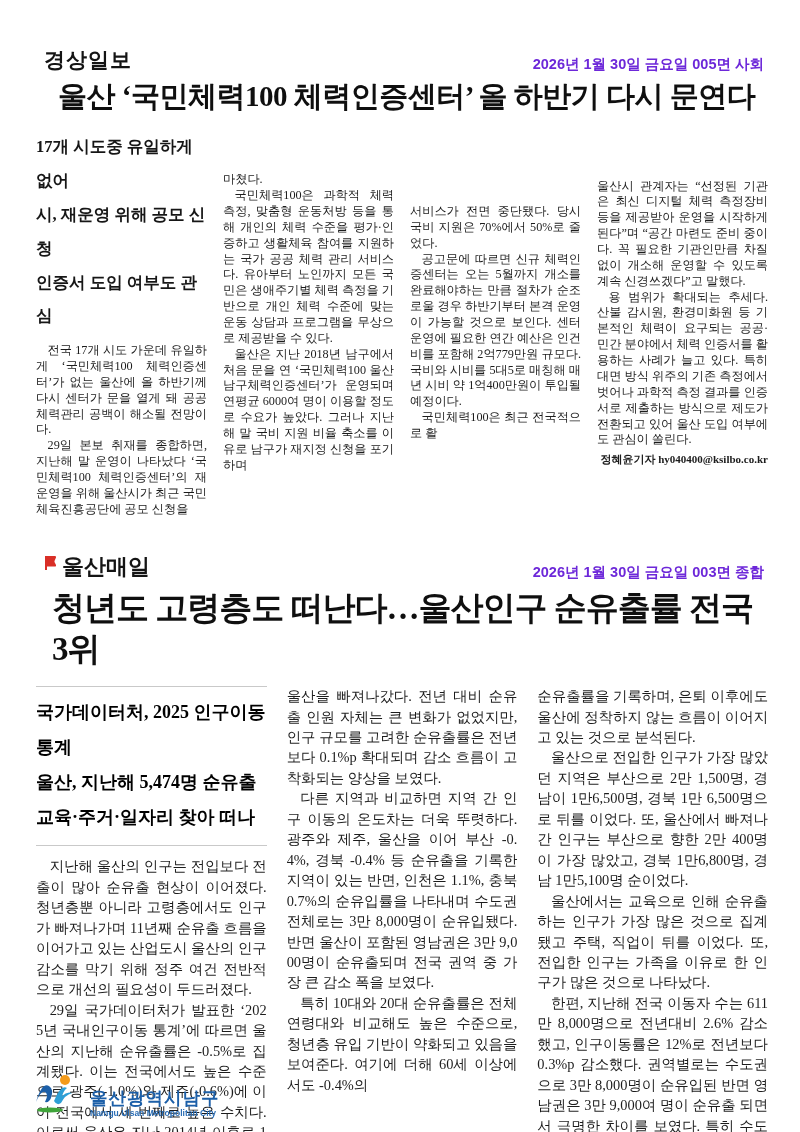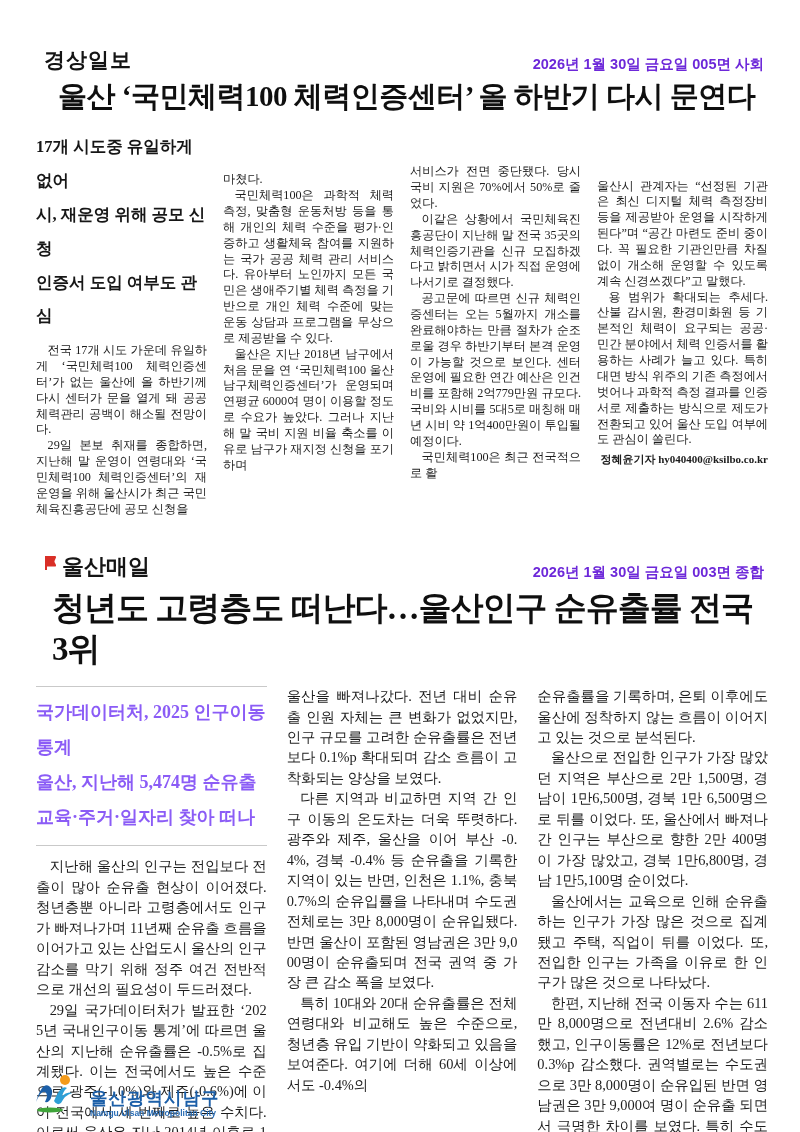--- a/index.html
+++ b/index.html
@@ -53,21 +53,21 @@
   
   .a2 { margin-top:34px; }
   .a2 .paper-name { font-size:22px; letter-spacing:0; }
   .a2 .headline { font-size:33px; margin:6px 0 16px 16px; letter-spacing:-1px; }
   .a2 .cols { gap:20px; }
   .a2 .body { font-size:14.4px; line-height:1.42; }
   .a2 .subhead {
     font-size:18px; font-weight:700; line-height:1.95;
     padding:8px 0 10px 0; margin:0 0 10px 0;
     border-top:1px solid #c9c9c9; border-bottom:1px solid #c9c9c9;
-    color:#8b5cf6;
+    color:#000000;
   }
   
   .footer-logo {
     position:absolute; left:34px; bottom:14px;
     display:flex; align-items:flex-end; gap:8px;
   }
   .footer-text { display:flex; flex-direction:column; line-height:1.05; }
   .footer-ko {
     font-family:"Liberation Sans", sans-serif;
     font-weight:800; font-size:17.5px; color:#1c5fa8; letter-spacing:1px;
@@ -91,34 +91,33 @@
     <h1 class="headline">울산 ‘국민체력100 체력인증센터’ 올 하반기 다시 문연다</h1>
     <div class="cols">
       <div class="col">
         <div class="subhead">
           <div>17개 시도중 유일하게 없어</div>
           <div>시, 재운영 위해 공모 신청</div>
           <div>인증서 도입 여부도 관심</div>
         </div>
         <div class="body">
             <p>전국 17개 시도 가운데 유일하게 ‘국민체력100 체력인증센터’가 없는 울산에 올 하반기께 다시 센터가 문을 열게 돼 공공체력관리 공백이 해소될 전망이다.</p>
-            <p>29일 본보 취재를 종합하면, 지난해 말 운영이 연령대와 ‘국민체력100 체력인증센터’의 재운영을 위해 울산시가 최근 국민체육진흥공단에 공모 신청을</p>
+            <p>29일 본보 취재를 종합하면, 지난해 말 운영이 나타났다 ‘국민체력100 체력인증센터’의 재운영을 위해 울산시가 최근 국민체육진흥공단에 공모 신청을</p>
           </div>
       </div>
       <div class="col cont">
         <div class="body">
             <p>마쳤다.</p>
             <p>국민체력100은 과학적 체력 측정, 맞춤형 운동처방 등을 통해 개인의 체력 수준을 평가·인증하고 생활체육 참여를 지원하는 국가 공공 체력 관리 서비스다. 유아부터 노인까지 모든 국민은 생애주기별 체력 측정을 기반으로 개인 체력 수준에 맞는 운동 상담과 프로그램을 무상으로 제공받을 수 있다.</p>
             <p>울산은 지난 2018년 남구에서 처음 문을 연 ‘국민체력100 울산남구체력인증센터’가 운영되며 연평균 6000여 명이 이용할 정도로 수요가 높았다. 그러나 지난해 말 국비 지원 비율 축소를 이유로 남구가 재지정 신청을 포기하며</p>
           </div>
       </div>
       <div class="col cont">
         <div class="body">
             <p>서비스가 전면 중단됐다. 당시 국비 지원은 70%에서 50%로 줄었다.</p>
-            <p>이같은 상황에서 국민체육진흥공단이 지난해 말 전국 35곳의 체력인증기관을 신규 모집하겠다고 밝히면서 시가 직접 운영에 나서기로 결정했다.</p>
             <p>공고문에 따르면 신규 체력인증센터는 오는 5월까지 개소를 완료해야하는 만큼 절차가 순조로울 경우 하반기부터 본격 운영이 가능할 것으로 보인다. 센터 운영에 필요한 연간 예산은 인건비를 포함해 2억779만원 규모다. 국비와 시비를 5대5로 매칭해 매년 시비 약 1억400만원이 투입될 예정이다.</p>
             <p>국민체력100은 최근 전국적으로 활</p>
           </div>
       </div>
       <div class="col cont">
         <div class="body">
             <p>울산시 관계자는 “선정된 기관은 최신 디지털 체력 측정장비 등을 제공받아 운영을 시작하게 된다”며 “공간 마련도 준비 중이다. 꼭 필요한 기관인만큼 차질없이 개소해 운영할 수 있도록 계속 신경쓰겠다”고 말했다.</p>
             <p>용 범위가 확대되는 추세다. 산불 감시원, 환경미화원 등 기본적인 체력이 요구되는 공공·민간 분야에서 체력 인증서를 활용하는 사례가 늘고 있다. 특히 대면 방식 위주의 기존 측정에서 벗어나 과학적 측정 결과를 인증서로 제출하는 방식으로 제도가 전환되고 있어 울산 도입 여부에도 관심이 쏠린다.</p>
           </div>
         <div class="byline">정혜윤기자 hy040400@ksilbo.co.kr</div>

